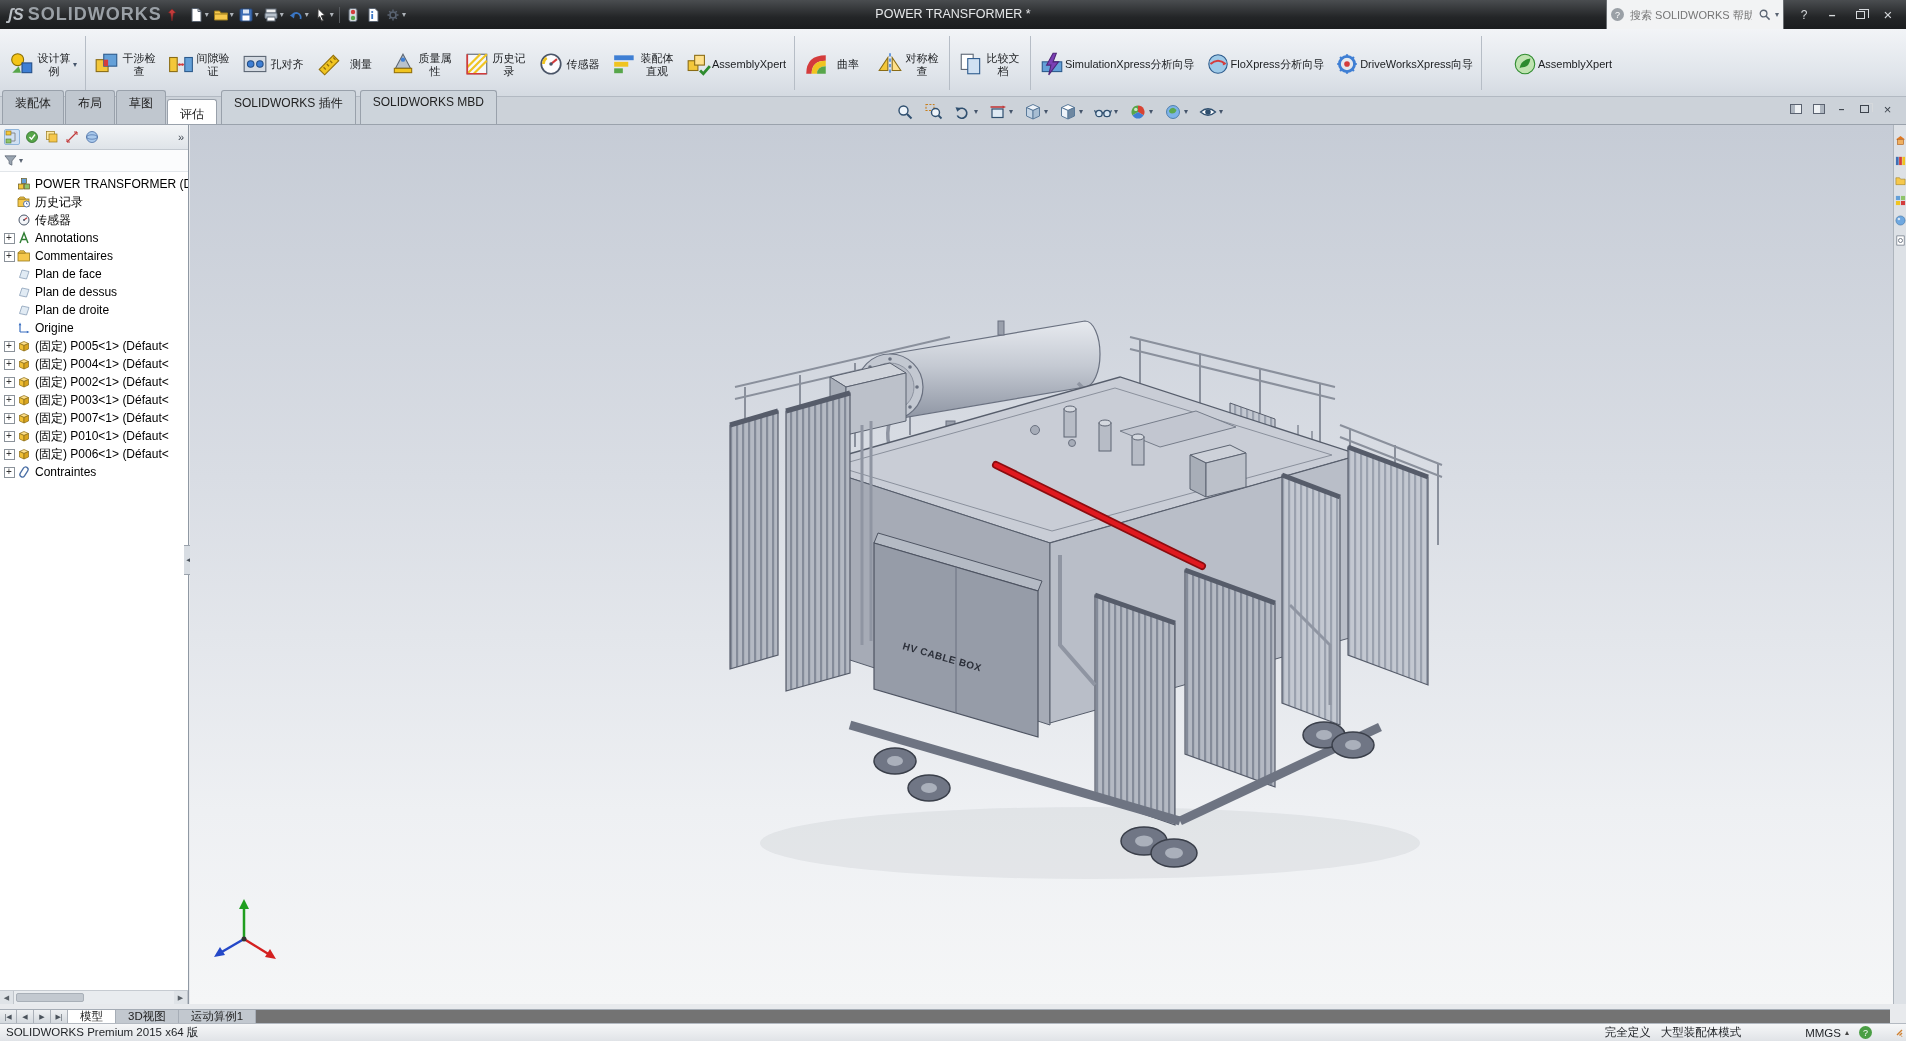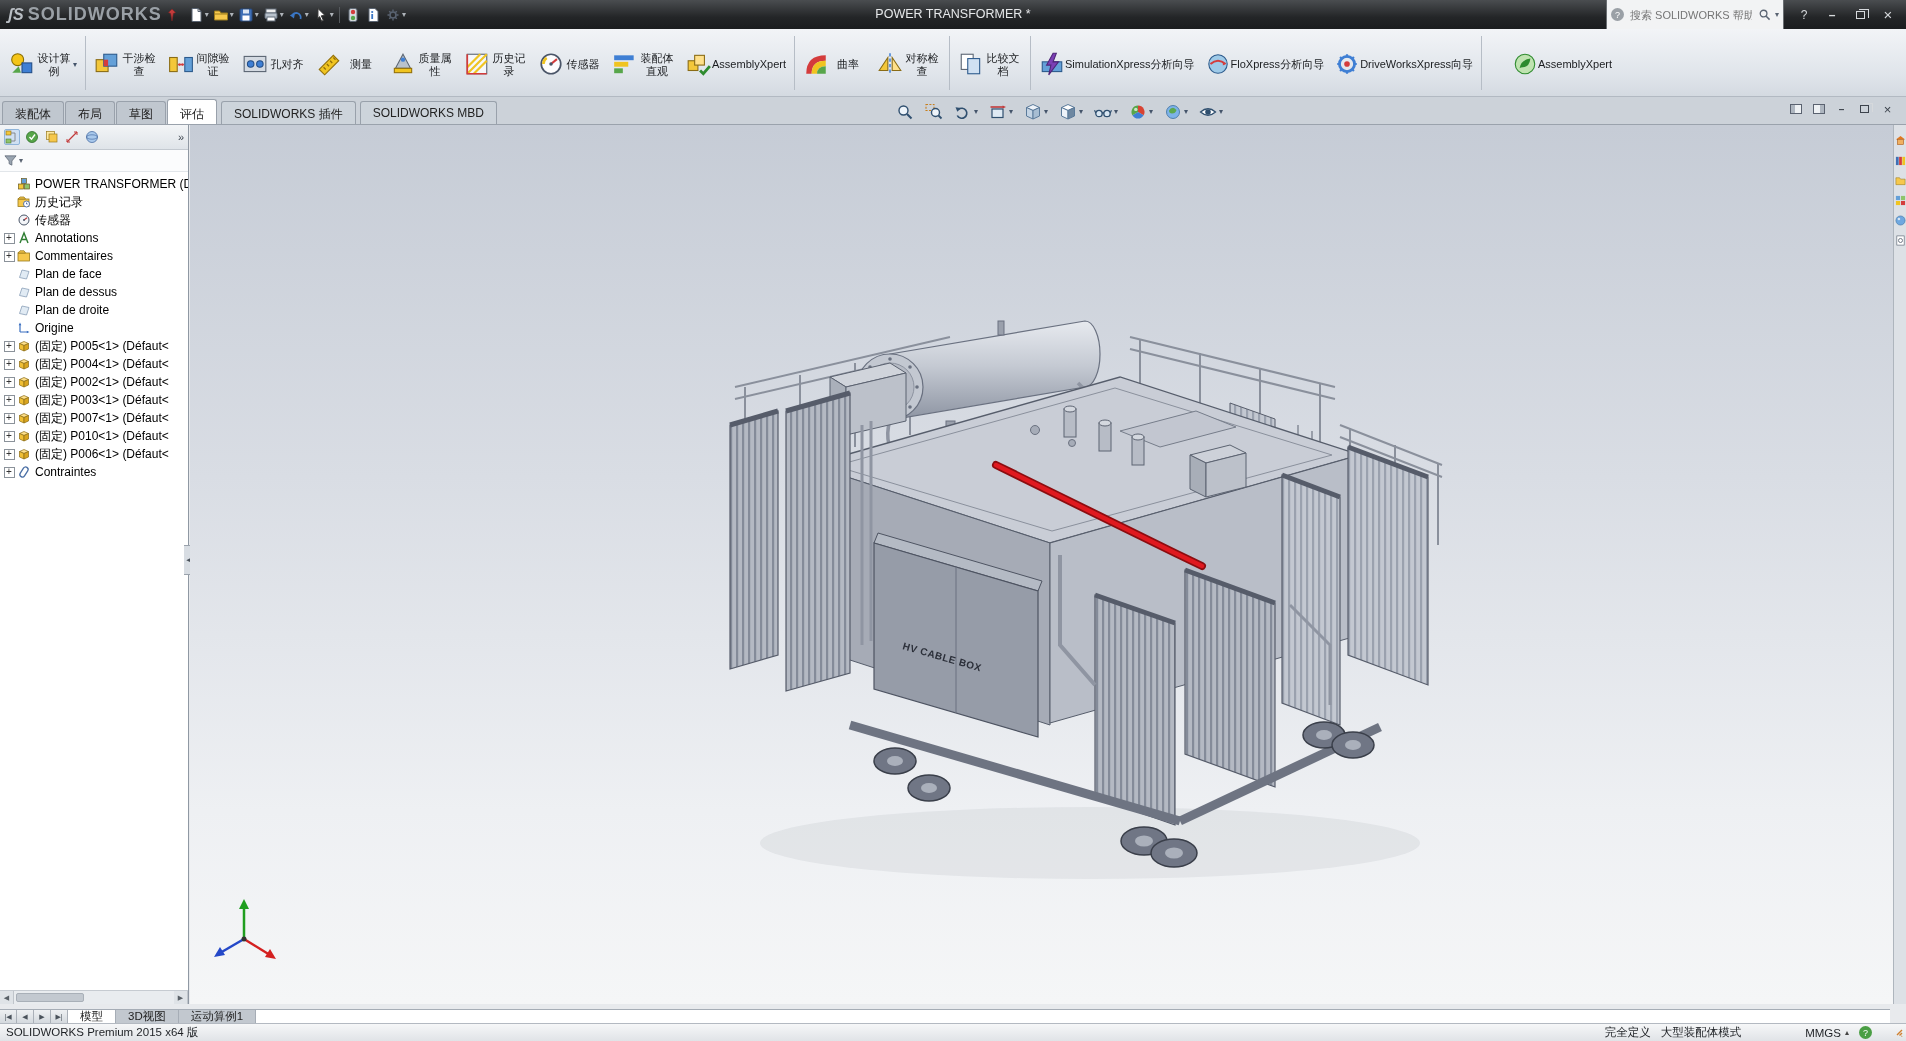--- a/index.html
+++ b/index.html
@@ -43,21 +43,21 @@
     padding:3px 5px 0;font-size:11px;line-height:1.12;text-align:center;color:#1b1d20;border-radius:3px;}
   .ric{width:26px;height:26px;margin-bottom:1px;flex:none;}
   .rlbl{display:block;}
   .rlbl.w3{width:38px;}
   .rsep{width:1px;background:#b6bdc6;margin:5px 3px;}
   .rgap{width:22px;}
   
   #tabrow{position:absolute;left:0;top:97px;right:0;height:28px;background:#ccd2d9;
     border-bottom:1px solid #9aa2ac;display:flex;align-items:flex-end;padding-left:2px;}
   .ctab{padding:4px 12px 3px;font-size:12px;color:#222;background:#c0c7cf;
-    border:1px solid #99a1ab;border-bottom:none;border-radius:3px 3px 0 0;margin-right:1px;height:23px;}
+    border:1px solid #99a1ab;border-bottom:none;border-radius:3px 3px 0 0;margin-right:1px;height:34px;}
   .ctab.active{background:#ffffff;height:25px;padding-top:6px;}
   .ctab.addin{background:#cdd4db;margin-left:3px;}
   #headsup{position:absolute;left:894px;top:100px;height:24px;display:flex;align-items:center;gap:7px;}
   .hu{display:flex;align-items:center;gap:2px;padding:1px 2px;border-radius:2px;}
   .hu .caret{color:#44546a;}
   #doc-controls{position:absolute;right:10px;top:101px;display:flex;align-items:center;gap:6px;}
   .dc{width:17px;height:16px;display:flex;align-items:center;justify-content:center;color:#3c434c;font-size:10px;}
   .dc-pane{width:12px;height:10px;border:1px solid #5a6270;background:#eef1f4;position:relative;}
   .dc-pane::before{content:"";position:absolute;left:0;top:0;width:4px;height:100%;background:#aeb6c0;}
   .dc-pane.r::before{left:auto;right:0;}
@@ -97,21 +97,21 @@
   #viewport{position:absolute;left:190px;top:125px;right:13px;bottom:37px;
     background:linear-gradient(180deg,#c6ccd6 0%,#d9dde4 40%,#eef0f3 78%,#f5f6f7 100%);}
   #model-svg{position:absolute;left:0;top:0;}
   #triad{position:absolute;left:14px;top:768px;}
   #view-label{position:absolute;left:26px;top:901px;font-size:11px;color:#0a0a0a;}
   
   #taskpane{position:absolute;right:0;top:125px;width:13px;bottom:37px;background:#dde1e6;
     border-left:1px solid #aeb5bd;display:flex;flex-direction:column;align-items:center;padding-top:10px;gap:9px;}
   .tp{width:11px;height:11px;flex:none;}
   
-  #sheettabs{position:absolute;left:0;right:16px;bottom:18px;height:14px;background:#ffffff;
+  #sheettabs{position:absolute;left:0;right:16px;bottom:18px;height:14px;background:#737373;
     border-top:1px solid #a6adb6;display:flex;align-items:stretch;font-size:11.5px;}
   .snav{width:17px;display:flex;align-items:center;justify-content:center;
     background:linear-gradient(#eef0f2,#d4d9de);border-right:1px solid #aab0b8;font-size:7px;color:#4a525b;}
   .snav.first::after{content:"|◀";} .snav.prev::after{content:"◀";}
   .snav.next::after{content:"▶";} .snav.last::after{content:"▶|";}
   .stab{padding:2px 12px;display:flex;align-items:center;background:#c2c8cf;
     border-right:1px solid #a6adb6;color:#222;}
   .stab.active{background:#ffffff;}
   
   #statusbar{position:absolute;left:0;right:0;bottom:0;height:18px;

